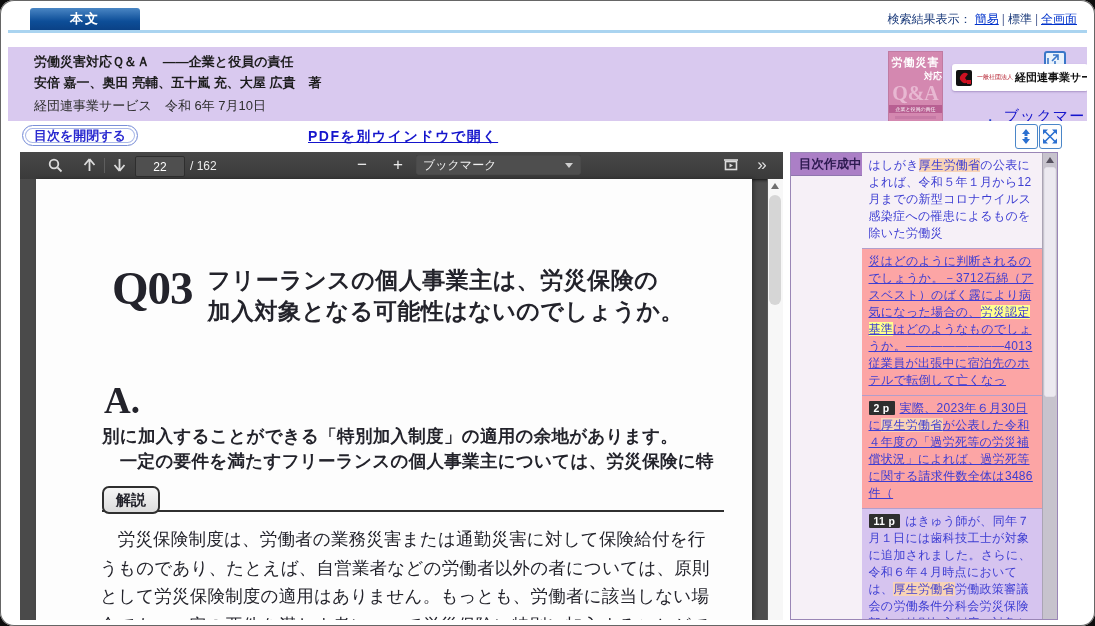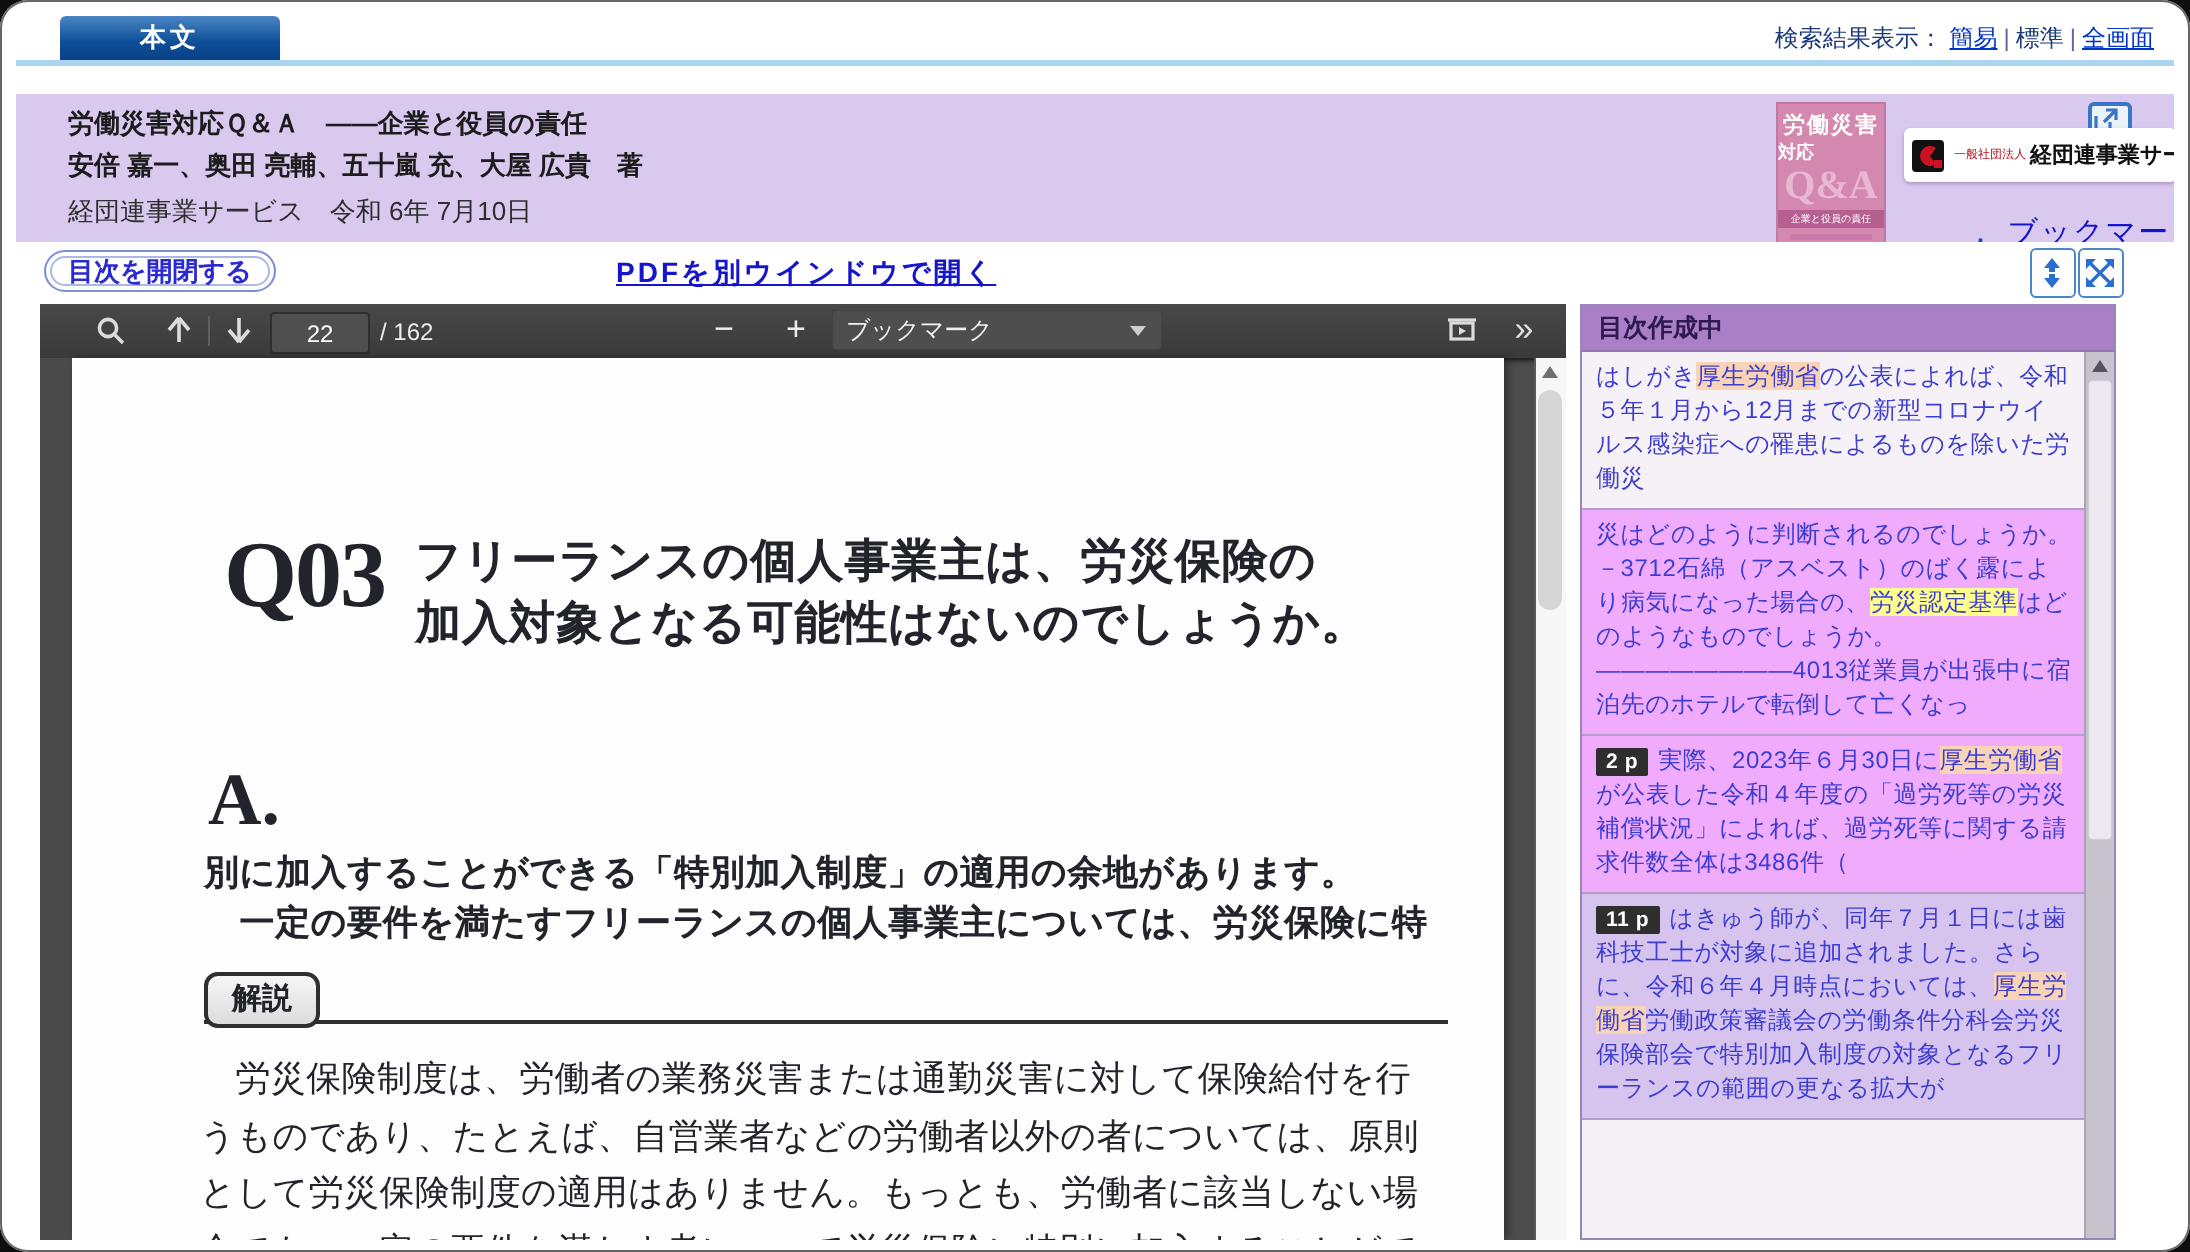--- a/index.html
+++ b/index.html
@@ -21,21 +21,21 @@
   
   .header{position:absolute;left:0;top:25px;right:0;height:88px;background:#d9c9ef;margin-top:14px;}
   .meta{position:absolute;left:26px;top:5px;font-size:13px;color:#1c1c1c;line-height:19px;}
   .meta .t1{font-weight:bold;}
   .meta .t2{font-weight:bold;margin-top:2px;}
   .meta .t3{font-weight:normal;color:#2e2e2e;margin-top:4px;}
 
   .cover{position:absolute;left:880px;top:4px;width:53px;height:79px;background:#d488b0;border:1px solid #c07aa2;
     overflow:hidden;cursor:pointer;}
   .cover .l1{color:#fff;font-weight:bold;font-size:11px;text-align:center;margin-top:3px;letter-spacing:1px;}
-  .cover .l2{color:#fff;font-weight:bold;font-size:9px;text-align:left;}
+  .cover .l2{color:#fff;font-weight:bold;font-size:9px;text-align:right;}
   .cover .l3{color:#e8b8d2;font-weight:bold;font-size:20px;text-align:center;line-height:20px;font-family:"Liberation Serif",serif;}
   .cover .band{background:#b85f92;color:#fff;font-size:5px;text-align:center;margin-top:2px;padding:1px 0;}
   .cover .tiny{height:3px;background:#c77ba6;margin:3px 6px 0;}
 
   .extlink{position:absolute;left:1036px;top:4px;width:18px;height:18px;background:#eaf2fb;border:2px solid #3a76c8;
     border-radius:3px;cursor:pointer;}
   .extlink svg{position:absolute;left:1px;top:1px;}
 
   .logo{position:absolute;left:944px;top:17px;width:128px;height:27px;background:#fff;border-radius:3px;
     box-shadow:0 1px 2px rgba(80,50,120,.35);display:flex;align-items:center;padding:0 4px;cursor:pointer;}
@@ -91,28 +91,28 @@
   .q-text{margin-left:15px;font-size:23px;font-weight:bold;line-height:31px;letter-spacing:.5px;padding-top:2px;}
   .a-label{position:absolute;left:68px;top:200px;font-size:37px;font-weight:bold;}
   .a-text{position:absolute;left:66px;top:245px;font-size:17.5px;font-weight:bold;line-height:25px;letter-spacing:.3px;}
   .kaisetsu-rule{position:absolute;left:66px;width:622px;top:331px;height:2px;background:#2f2f2f;}
   .kaisetsu-box{position:absolute;left:66px;top:307px;width:54px;height:24px;background:linear-gradient(#f6f6f6,#dcdcdc);
     border:2px solid #2f2f2f;border-radius:7px;text-align:center;line-height:24px;font-size:15px;font-weight:bold;}
   .body-text{position:absolute;left:64px;top:346px;font-size:17.5px;line-height:28.5px;letter-spacing:.2px;width:660px;}
 
   
   .sidebar{position:absolute;left:782px;top:144px;width:268px;bottom:0;border:1px solid #9a86b6;background:#f6f0f7;
-    display:flex;flex-direction:column;box-sizing:border-box;}
+    display:flex;flex-direction:row;box-sizing:border-box;}
   .sb-header{height:22px;background:#ab7fc6;color:#2d1a50;font-size:12.5px;font-weight:bold;line-height:22px;
     padding-left:8px;border-bottom:1px solid #8f76ae;flex:none;}
   .sb-body{flex:1;display:flex;overflow:hidden;}
   .sb-list{flex:1;overflow:hidden;}
   .toc-item{padding:4px 6px 6px 7px;font-size:12px;line-height:17px;color:#3d3dd2;border-bottom:1px solid #b29ecb;cursor:pointer;letter-spacing:.3px;}
   .tone-light{background:#f6f0f7;}
-  .tone-alt{background:#f0abfc;}
+  .tone-alt{background:#fca5a5;text-decoration:underline;}
   .tone-sel{background:#d6c4ef;}
   .badge{display:inline-block;background:#2e2e2e;color:#fff;font-size:10.5px;font-weight:bold;padding:0 5px;
     margin-right:5px;line-height:14px;border-radius:1px;}
   .hl-peach{background:#f8d3b6;}
   .hl-yellow{background:#ffff8e;}
   .sb-scroll{width:14px;background:#c7c3cd;position:relative;flex:none;border-left:1px solid #aaa4b4;}
   .sb-scroll .up{position:absolute;left:3px;top:4px;width:0;height:0;border-left:4px solid transparent;border-right:4px solid transparent;border-bottom:6px solid #55505e;}
   .sb-scroll .thumb{position:absolute;left:1px;top:14px;width:12px;height:230px;background:#ece9f0;border-radius:2px;box-shadow:0 0 1px #938da0 inset;}
 </style>
 </head>

